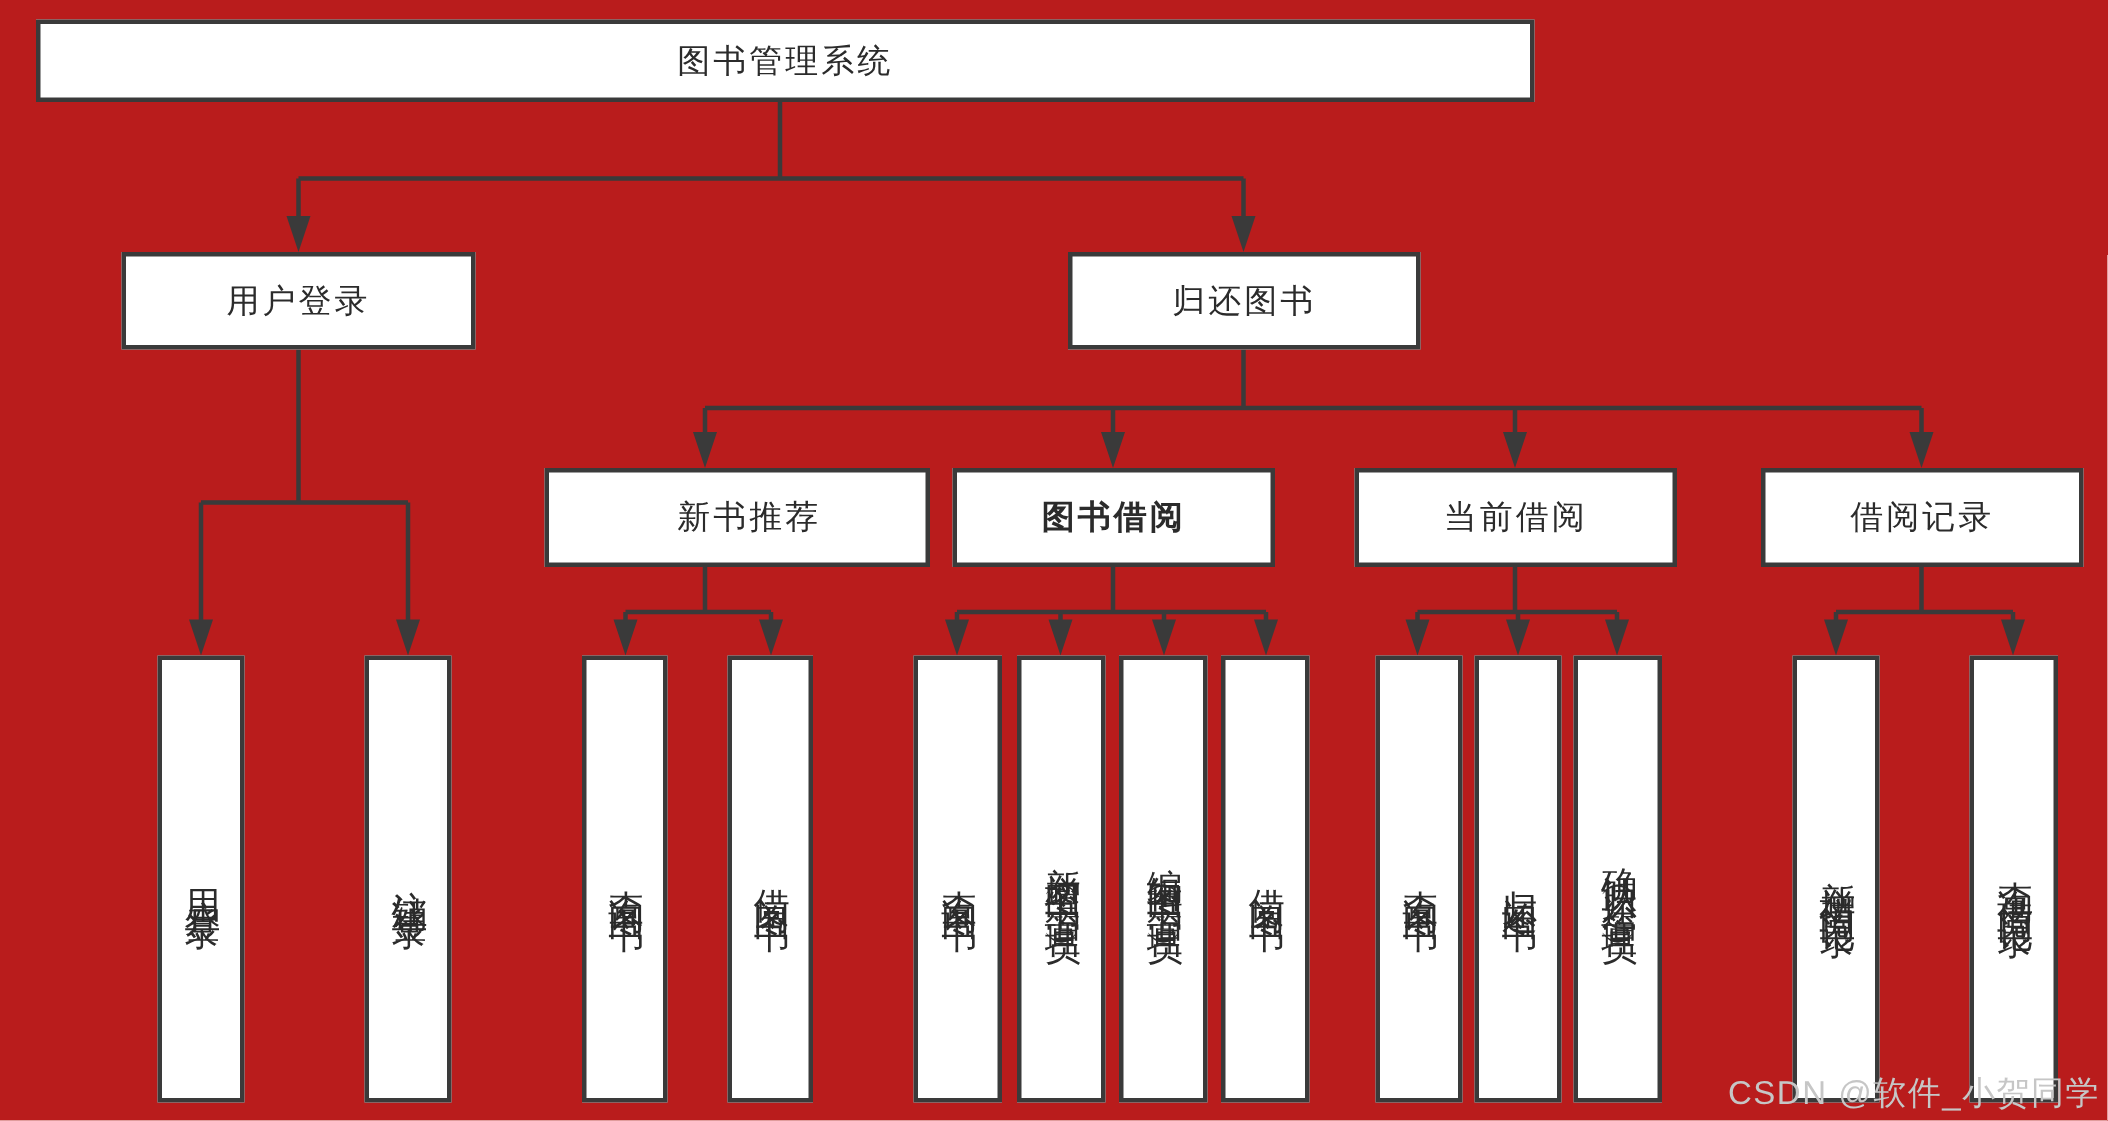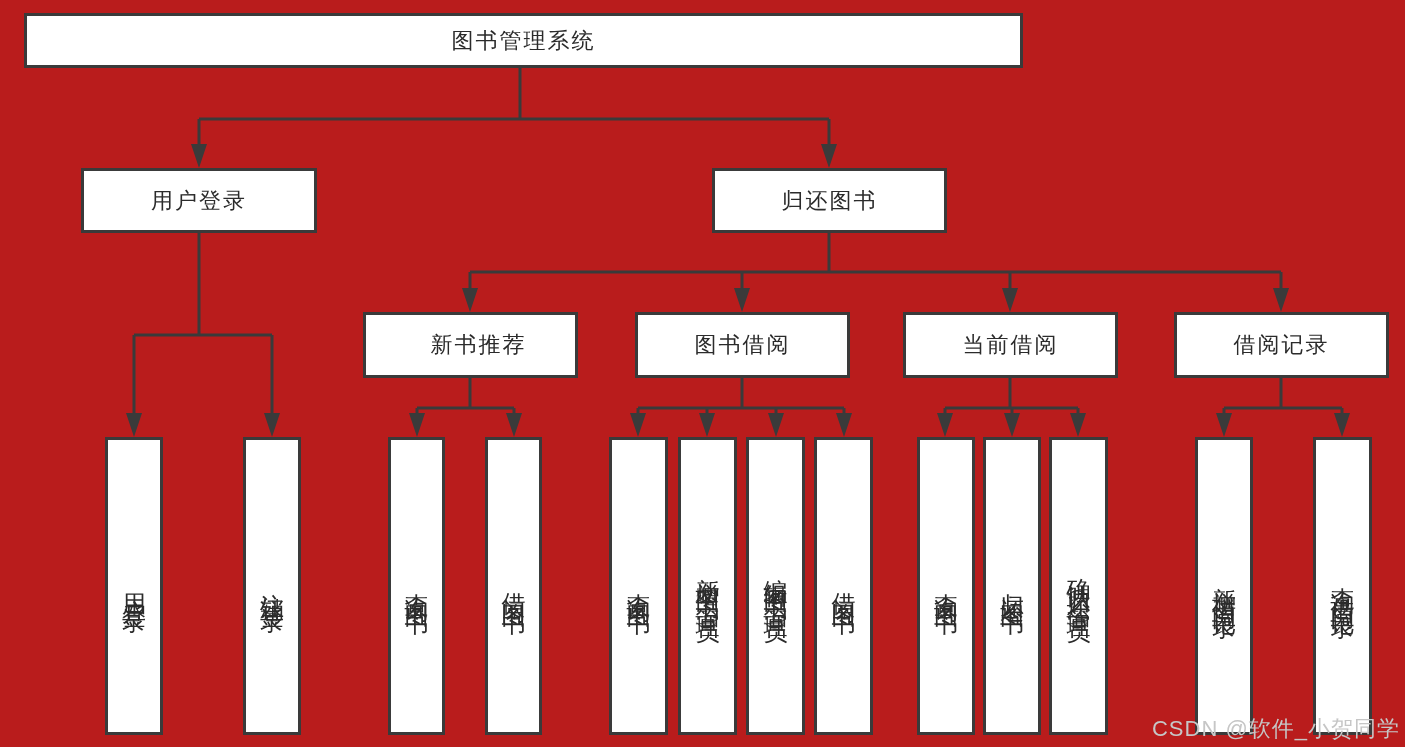--- a/index.html
+++ b/index.html
@@ -38,22 +38,22 @@
     letter-spacing: 6px;
     line-height: 1;
     white-space: nowrap;
   }
   
   .n-root  { left: 24px;  top: 13px;  width: 999px; height: 55px; }
   
   .n-l2a   { left: 81px;  top: 168px; width: 236px; height: 65px; }
   .n-l2b   { left: 712px; top: 168px; width: 235px; height: 65px; }
   
-  .n-l3a   { left: 363px;  top: 312px; width: 215px; height: 66px; padding-left: 16px; }
-  .n-l3b   { left: 635px;  top: 312px; width: 215px; height: 66px; }
+  .n-l3a   { left: 363px;  top: 312px; width: 257px; height: 66px; padding-left: 16px; }
+  .n-l3b   { left: 635px;  top: 312px; width: 215px; height: 66px; font-weight: bold; }
   .n-l3c   { left: 903px;  top: 312px; width: 215px; height: 66px; }
   .n-l3d   { left: 1174px; top: 312px; width: 215px; height: 66px; }
   
   .leaf    { top: 437px; height: 298px; }
   .n-a1 { left: 105px;  width: 58px; }
   .n-a2 { left: 243px;  width: 58px; }
   .n-b1 { left: 388px;  width: 57px; }
   .n-b2 { left: 485px;  width: 57px; }
   .n-c1 { left: 609px;  width: 59px; }
   .n-c2 { left: 678px;  width: 59px; }

